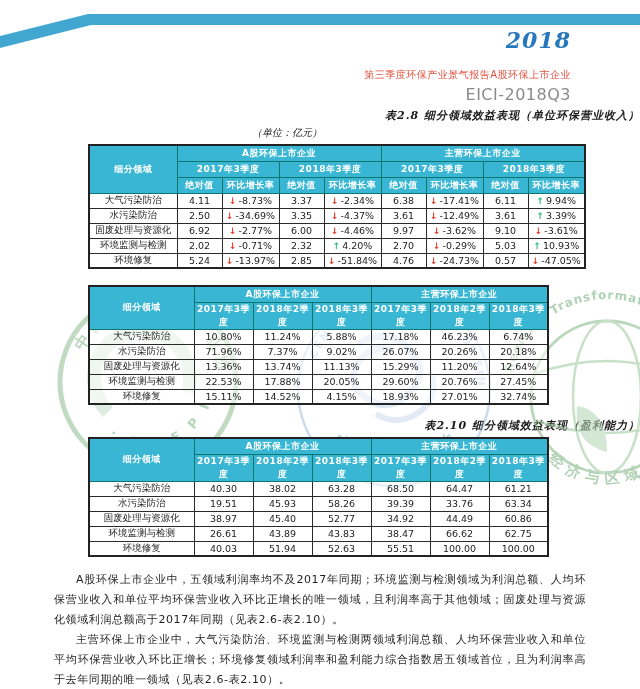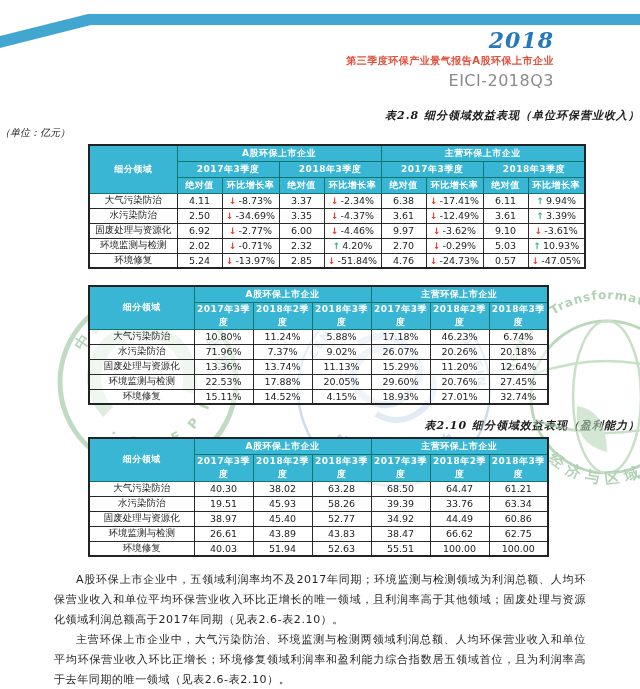--- a/index.html
+++ b/index.html
@@ -3,29 +3,29 @@
 <meta charset="utf-8">
 <style>
   * { margin:0; padding:0; box-sizing:border-box; }
   html,body { background:#e9e9e9; }
   .page {
     position:relative; width:640px; height:689px; background:#ffffff;
     overflow:hidden; font-family:"DejaVu Sans","Liberation Sans",sans-serif;
     margin:0 auto;
   }
   .topband { position:absolute; top:0; left:0; pointer-events:none; }
-  .hdr { position:absolute; top:28px; right:86px; text-align:right; }
+  .hdr { position:absolute; top:28px; right:69px; text-align:right; }
   .hdr .year { font-family:"DejaVu Serif","Liberation Serif",serif; font-style:italic; font-weight:bold; font-size:22px; color:#2678bd; letter-spacing:1px; line-height:24px; }
-  .hdr .sub  { font-size:10px; color:#e2503c; font-weight:bold; margin-top:2px; letter-spacing:0.5px; }
+  .hdr .sub  { font-size:10px; color:#e2503c; font-weight:normal; margin-top:16px; letter-spacing:0.5px; }
   .hdr .code { font-size:16px; color:#8a8a8a; margin-top:3px; letter-spacing:0.5px; }
 
   .main { position:absolute; top:108px; left:0; width:640px; }
 
   .tbl-title { text-align:right; font-family:"DejaVu Serif","Liberation Serif",serif; font-style:italic; font-weight:bold; font-size:11px; color:#1a1a1a; letter-spacing:1px; }
-  .unit-note { text-align:left; margin-right:66px; font-family:Liberation Sans, sans-serif; font-style:italic; font-size:10px; color:#1a1a1a; margin-top:3px; }
+  .unit-note { text-align:center; margin-right:66px; font-family:Liberation Sans, sans-serif; font-style:italic; font-size:10px; color:#1a1a1a; margin-top:3px; }
 
   table { border-collapse:collapse; table-layout:fixed; margin-left:88px; border:2px solid #222; background:transparent; position:relative; z-index:2; }
   th { background:#38b6d3; color:#ffffff; font-size:9px; font-weight:bold; border:1px solid #0f766e; text-align:center; height:16px; padding:0 1px; letter-spacing:0.5px; }
   td { border:1px solid #2a2a2a; font-size:9.5px; color:#1c1c1c; text-align:center; height:15px; padding:0 2px; background:rgba(255,255,255,0.55); }
   .t1 { width:496px; } .t1 .c-label{width:88px;} .t1 .c-abs{width:45px;} .t1 .c-rate{width:57px;}
   .t2 { width:459px; } .t2 .c-label{width:105px;} .t2 .c-val{width:59px;}
   .arr { font-weight:bold; margin-right:2px; font-size:9px; }
   .arr.down { color:#e8392a; }
   .arr.up   { color:#2db878; }
 

